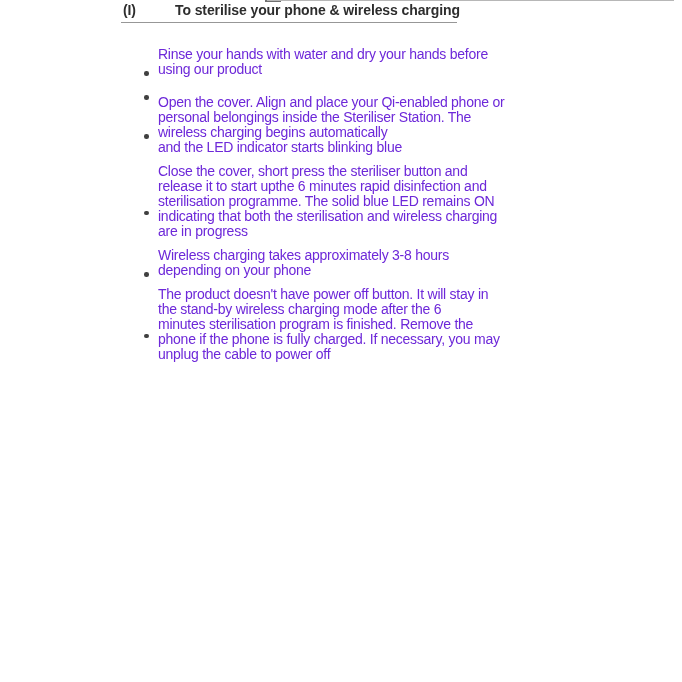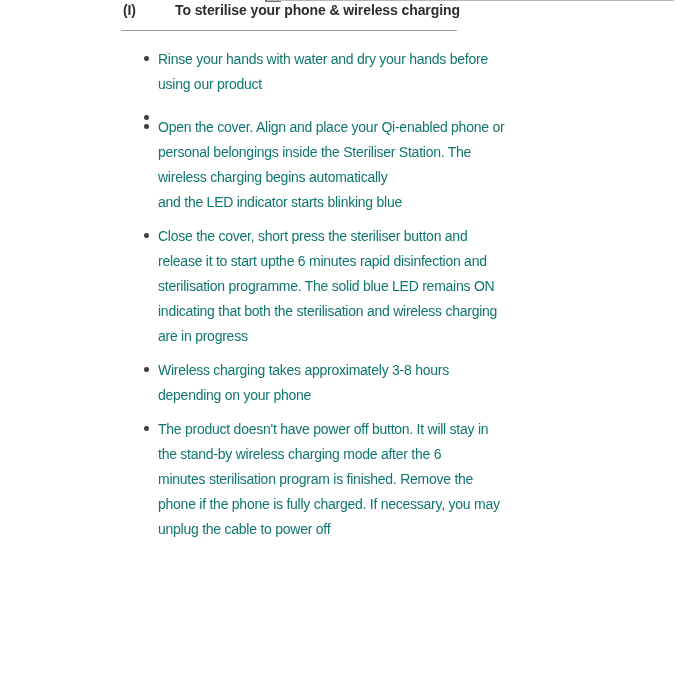--- a/index.html
+++ b/index.html
@@ -30,21 +30,21 @@
     left: 265px;
     width: 16px;
     height: 2px;
     background: #6f6f6f;
   }
   .heading {
     position: absolute;
     top: 2px;
     left: 121px;
     width: 336px;
-    padding-bottom: 12px;
+    padding-bottom: 4px;
     border-bottom: 1px solid #979797;
     font-size: 14px;
     font-weight: bold;
     letter-spacing: -0.1px;
     color: #2d2d2d;
     white-space: nowrap;
   }
   .heading .idx {
     display: inline-block;
     margin-left: 2px;
@@ -56,23 +56,24 @@
     left: 143px;
     width: 410px;
     margin: 0;
     padding: 0;
     list-style: none;
   }
   .bullets li {
     display: flex;
     margin: 0 0 9px 0;
     font-size: 14px;
-    line-height: 25px;
+    line-height: 15px;
     letter-spacing: -0.25px;
-    color: #0f766e;
+    color: #6d28d9;
+    align-items: center;
   }
   .bullet-marker {
     flex: 0 0 15px;
     position: relative;
   }
   .bullet-marker::before {
     content: "";
     position: absolute;
     left: 1px;
     top: 9px;

